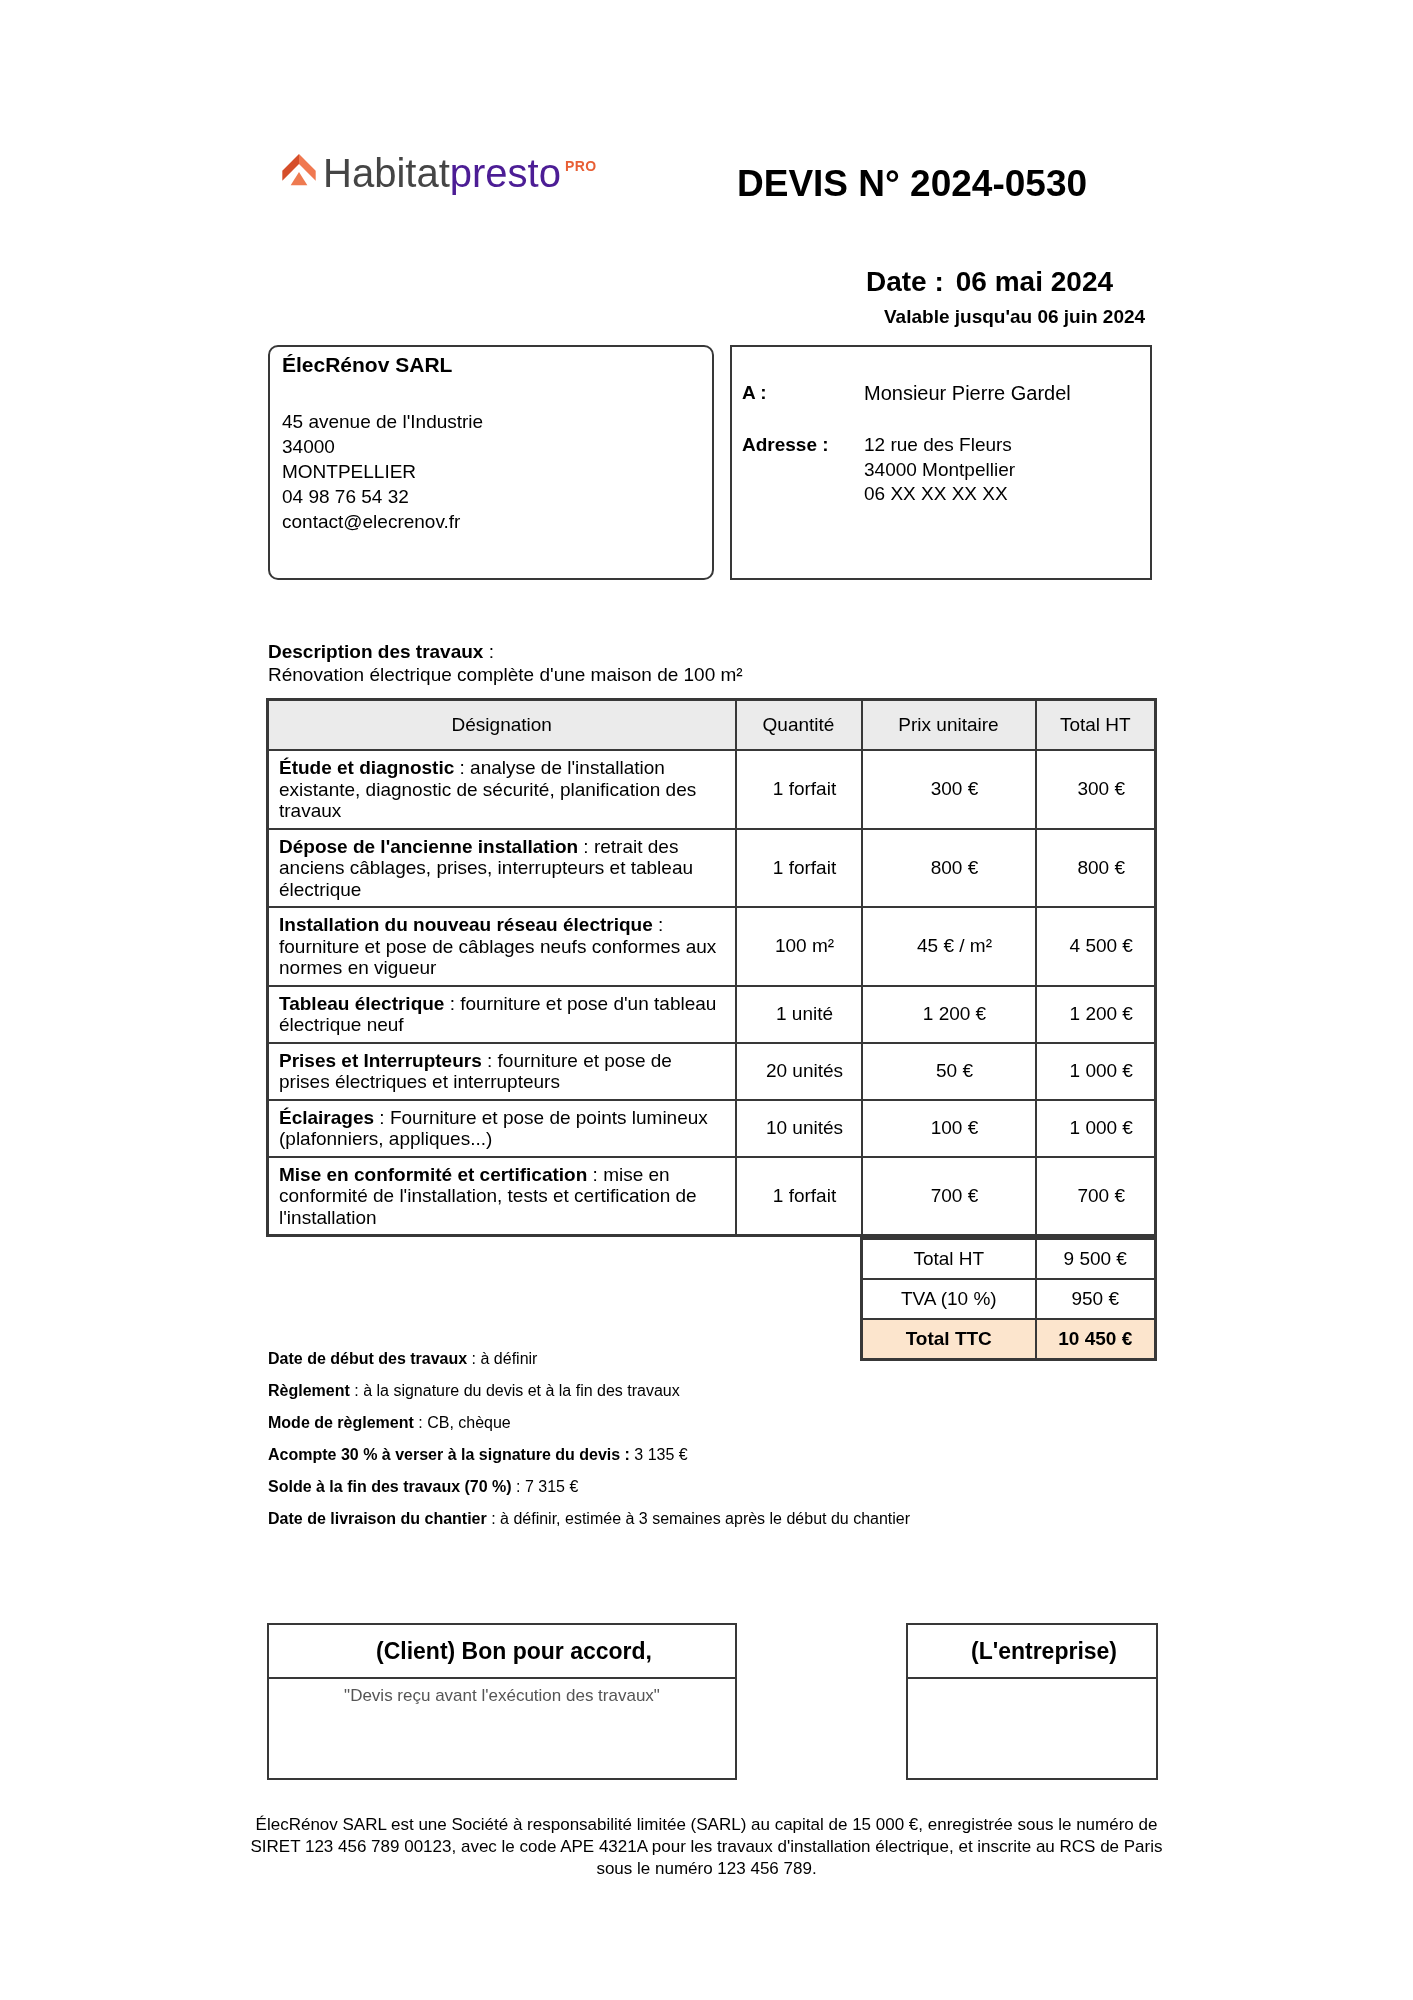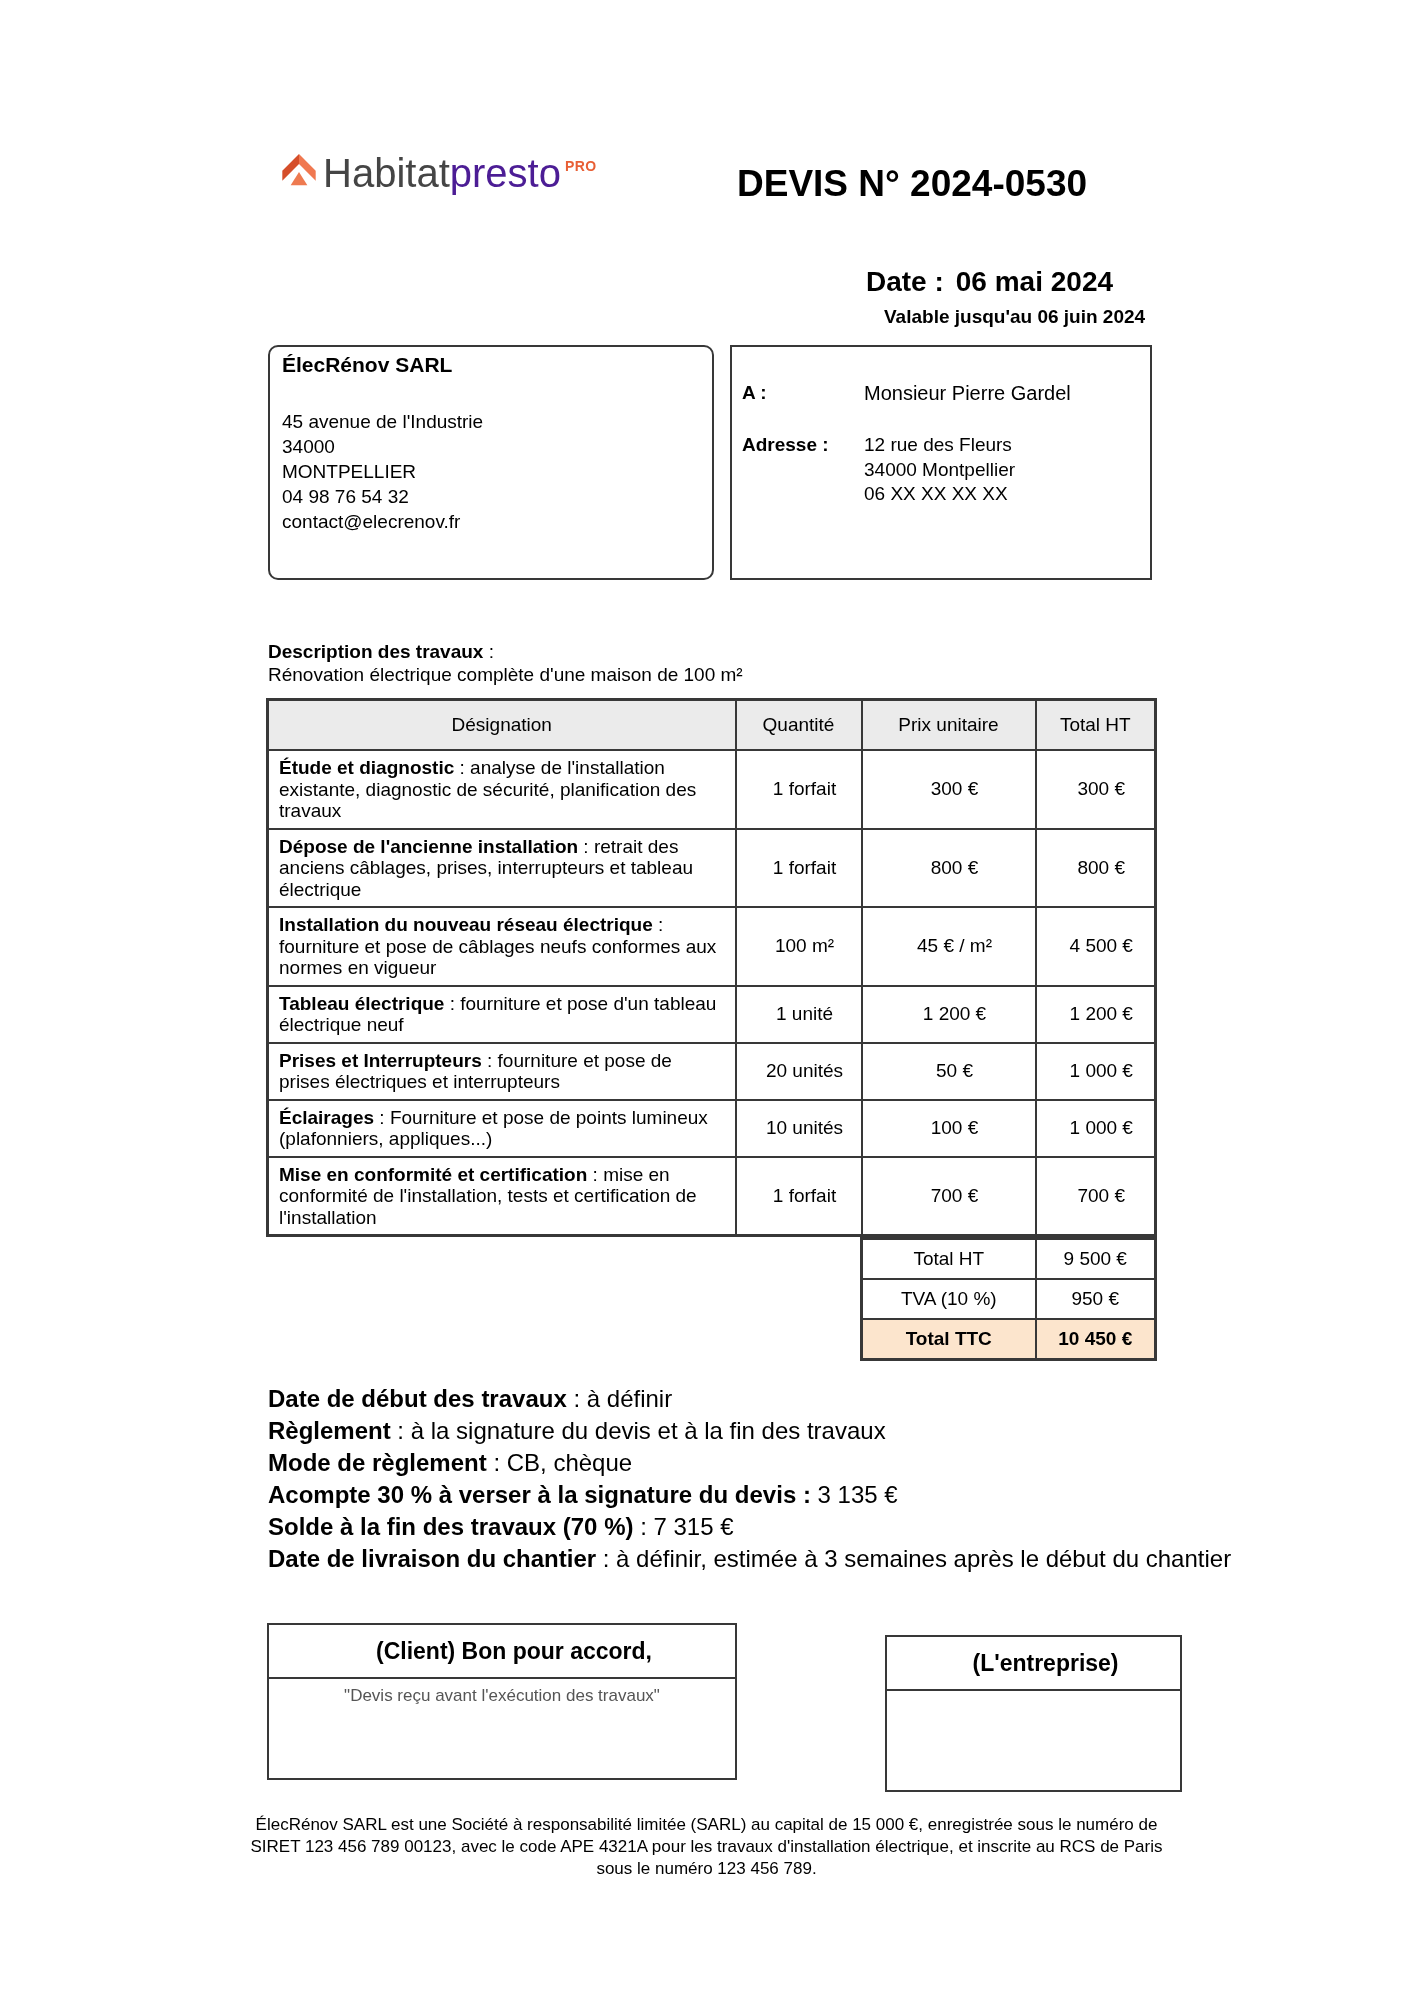--- a/index.html
+++ b/index.html
@@ -50,29 +50,29 @@
   .items td.desc{text-align:left;line-height:21.5px;padding:6px 10px;}
   .items td.num{text-align:center;padding-left:20px;}
 
   
   .totals{margin-left:594px;width:294px;font-size:19px;border:3px solid #383838;}
   .totals col.t1{width:174px;}.totals col.t2{width:120px;}
   .totals td{border:2px solid #383838;height:38px;text-align:center;padding:0 6px;}
   .totals tr.ttc td{background:#fce5cd;font-weight:700;}
 
   
-  .terms{position:absolute;left:268px;top:1389px;font-size:24px;}
+  .terms{position:absolute;left:268px;top:1349px;font-size:16px;}
   .term-line{margin-bottom:12px;line-height:20px;white-space:nowrap;}
   .term-label{font-weight:700;}
 
   
   .sig-box{position:absolute;top:1623px;height:157px;border:2px solid #383838;
            box-sizing:border-box;background:#fff;}
   .sig-client{left:267px;width:470px;}
-  .sig-company{left:885px;width:297px;margin-top:12px;}
+  .sig-company{left:906px;width:252px;}
   .sig-header{height:52px;border-bottom:2px solid #383838;display:flex;align-items:center;
               justify-content:center;font-size:23px;font-weight:700;padding-left:24px;}
   .sig-body{padding-top:7px;text-align:center;font-size:17px;color:#555;}
 
   
   .footer{position:absolute;left:0;top:1814px;width:1413px;text-align:center;
           font-size:17px;line-height:22px;}
 </style>
 </head>
 <body>

